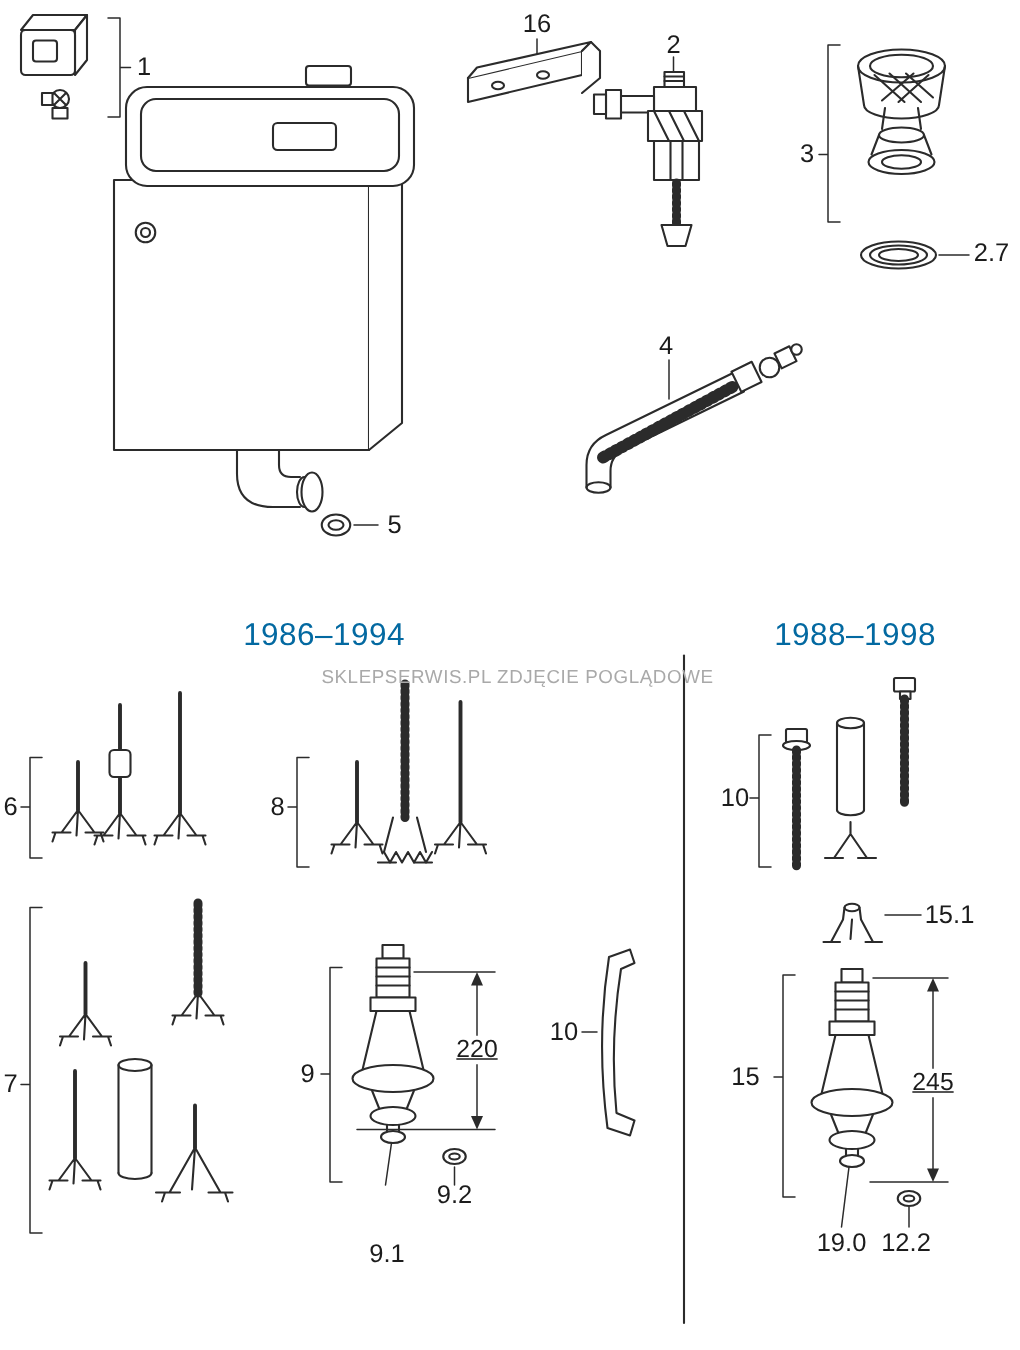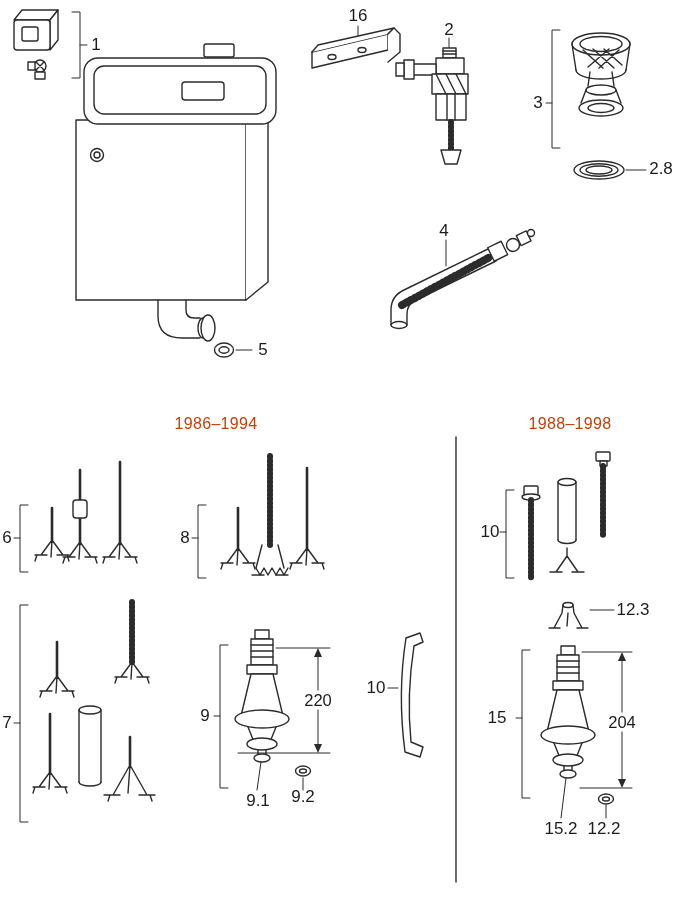--- a/index.html
+++ b/index.html
@@ -18,22 +18,22 @@
   svg .thread { stroke-width:6; stroke-dasharray:1.6 2.6; }
   svg .braid { stroke-width:8; stroke-dasharray:1.6 3; }
   svg .fill { fill:#2b2b2b; stroke:none; }
 
   
   .lbl, .era, .dim, .wm {
     position:absolute; transform:translate(-50%,-50%);
     white-space:nowrap; color:#1c1c1c;
   }
   .lbl { font-size:17px; }
-  .era { font-size:16px; color:#c2410c; letter-spacing:.3px; }
-  .dim { font-size:16.5px; background:#fff; padding:0 3px; }
+  .era { font-size:21px; color:#0369a1; letter-spacing:.3px; }
+  .dim { font-size:16.5px; background:#fff; padding:0 3px;text-decoration:underline; }
   .wm  { font-size:12.5px; color:#a9a9a9; letter-spacing:.4px; }
 </style>
 </head>
 <body>
 
 <div class="stage">
 
   <svg width="680" height="900" viewBox="0 0 680 900">
     <defs>
       <g id="forkfoot">
@@ -267,35 +267,36 @@
     <g>
       <ellipse cx="606" cy="799" rx="7.5" ry="5" class="fw"></ellipse>
       <ellipse cx="606" cy="799" rx="3.5" ry="2"></ellipse>
     </g>
   </svg>
 
   <span class="lbl" style="left:96px;top:45px">1</span>
   <span class="lbl" style="left:358px;top:16px">16</span>
   <span class="lbl" style="left:449px;top:30px">2</span>
   <span class="lbl" style="left:538px;top:103px">3</span>
-  <span class="lbl" style="left:661px;top:169px">2.8</span>
+  <span class="lbl" style="left:661px;top:169px">2.7</span>
   <span class="lbl" style="left:444px;top:231px">4</span>
   <span class="lbl" style="left:263px;top:350px">5</span>
 
   <div class="era" style="left:216px;top:424px">1986–1994</div>
   <div class="era" style="left:570px;top:424px">1988–1998</div>
+  <div class="wm" style="left:345px;top:451px">SKLEPSERWIS.PL ZDJĘCIE POGLĄDOWE</div>
 
   <span class="lbl" style="left:7px;top:538px">6</span>
   <span class="lbl" style="left:185px;top:538px">8</span>
   <span class="lbl" style="left:7px;top:723px">7</span>
   <span class="lbl" style="left:205px;top:716px">9</span>
   <span class="dim" style="left:318px;top:700px">220</span>
-  <span class="lbl" style="left:258px;top:801px">9.1</span>
+  <span class="lbl" style="left:258px;top:836px">9.1</span>
   <span class="lbl" style="left:303px;top:797px">9.2</span>
   <span class="lbl" style="left:376px;top:688px">10</span>
 
   <span class="lbl" style="left:490px;top:532px">10</span>
-  <span class="lbl" style="left:633px;top:610px">12.3</span>
+  <span class="lbl" style="left:633px;top:610px">15.1</span>
   <span class="lbl" style="left:497px;top:718px">15</span>
-  <span class="dim" style="left:622px;top:722px">204</span>
-  <span class="lbl" style="left:561px;top:829px">15.2</span>
+  <span class="dim" style="left:622px;top:722px">245</span>
+  <span class="lbl" style="left:561px;top:829px">19.0</span>
   <span class="lbl" style="left:604px;top:829px">12.2</span>
 </div>
 
 </body></html>

